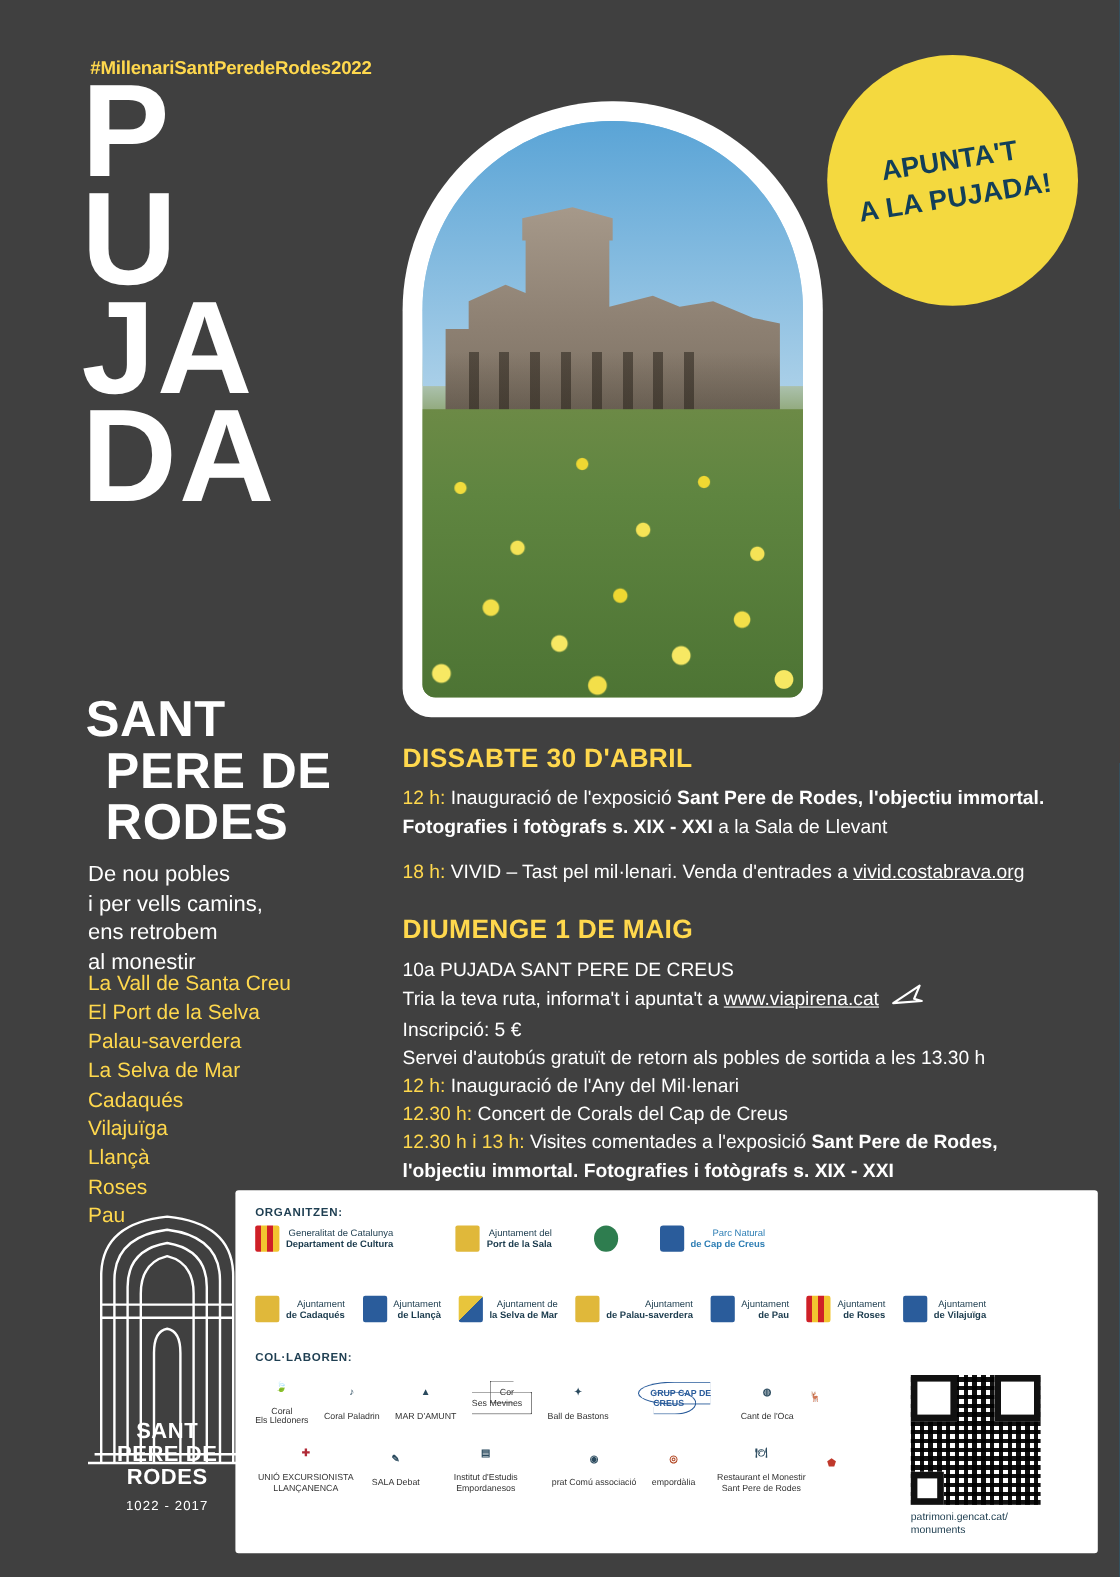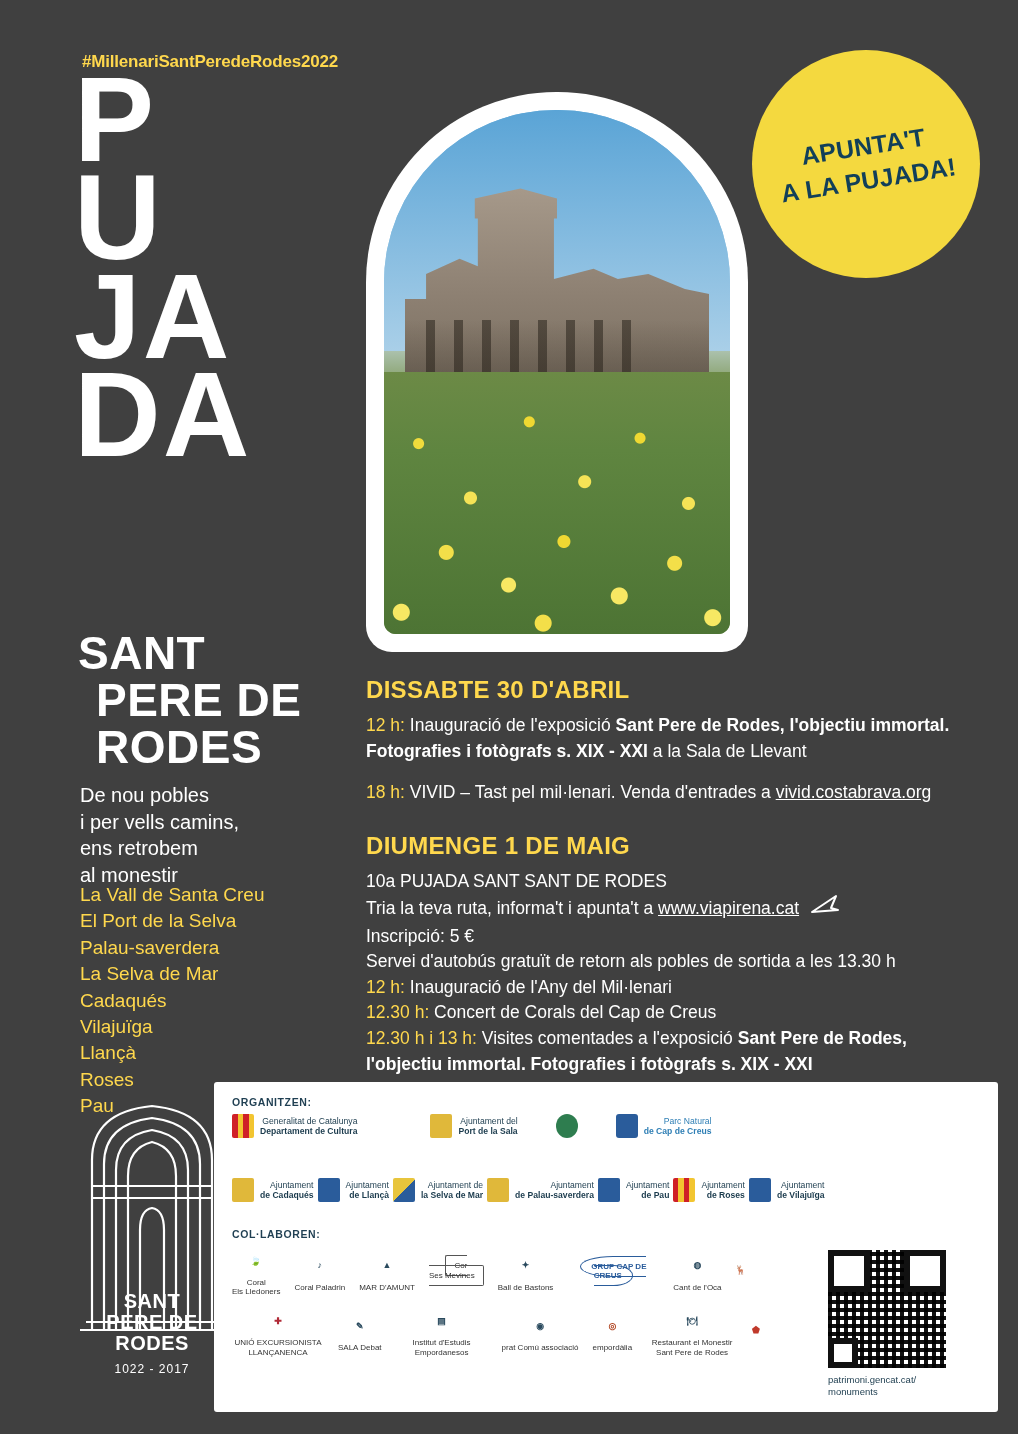--- a/index.html
+++ b/index.html
@@ -317,21 +317,21 @@
     <p class="line">
       <span class="b">Fotografies i fotògrafs s. XIX - XXI</span><span> a la Sala de Llevant</span>
     </p>
 
     <p class="line" style="margin-top:16px;">
       <span class="hour">18 h:</span><span> VIVID – Tast pel mil·lenari. Venda d'entrades a </span><a class="u" href="#" style="color:#fff;">vivid.costabrava.org</a>
     </p>
 
     <div class="day-head2">DIUMENGE 1 DE MAIG</div>
 
-    <p class="line">10a PUJADA SANT SANT DE RODES</p>
+    <p class="line">10a PUJADA SANT PERE DE CREUS</p>
     <p class="line">
       <span>Tria la teva ruta, informa't i apunta't a </span><a class="u" href="#" style="color:#fff;">www.viapirena.cat</a>
       <span class="arrow-icon">
         <svg width="30" height="22" viewBox="0 0 30 22">
             <path d="M2 18 L26 2 L21 14 L28 16 Z" fill="none" stroke="#ffffff" stroke-width="2" stroke-linejoin="round"></path>
           </svg>
       </span>
     </p>
     <p class="line">Inscripció: 5 €</p>
     <p class="line">Servei d'autobús gratuït de retorn als pobles de sortida a les 13.30 h</p>
@@ -375,40 +375,40 @@
     <div class="sp-head">ORGANITZEN:</div>
 
     <div class="sp-row">
       <div class="sp-item">
         <span class="crest red"></span>
         <span class="sp-name">
           <span>Generalitat de Catalunya</span>
           <b>Departament de Cultura</b>
         </span>
       </div>
-      <div class="sp-item" style="margin-left:28px;padding-left:35px;">
+      <div class="sp-item" style="margin-left:12px;padding-left:35px;">
         <span class="crest gold"></span>
         <span class="sp-name">
           <span>Ajuntament del</span>
           <b>Port de la Sala</b>
         </span>
       </div>
       <div class="sp-item" style="margin-left:28px;">
         <span class="crest green"></span>
       </div>
       <div class="sp-item" style="margin-left:28px;">
         <span class="crest blue" style="border-radius:3px;"></span>
         <span class="sp-name" style="color:#2f7fb5;">
           <span>Parc Natural</span>
           <b>de Cap de Creus</b>
         </span>
       </div>
     </div>
 
-    <div class="sp-row" style="gap:4px;margin-top:40px;">
+    <div class="sp-row" style="gap:16px;margin-top:40px;">
       <div class="sp-item">
         <span class="crest gold"></span>
         <span class="sp-name">
           <span>Ajuntament</span>
           <b>de Cadaqués</b>
         </span>
       </div>
       <div class="sp-item">
         <span class="crest blue"></span>
         <span class="sp-name">

